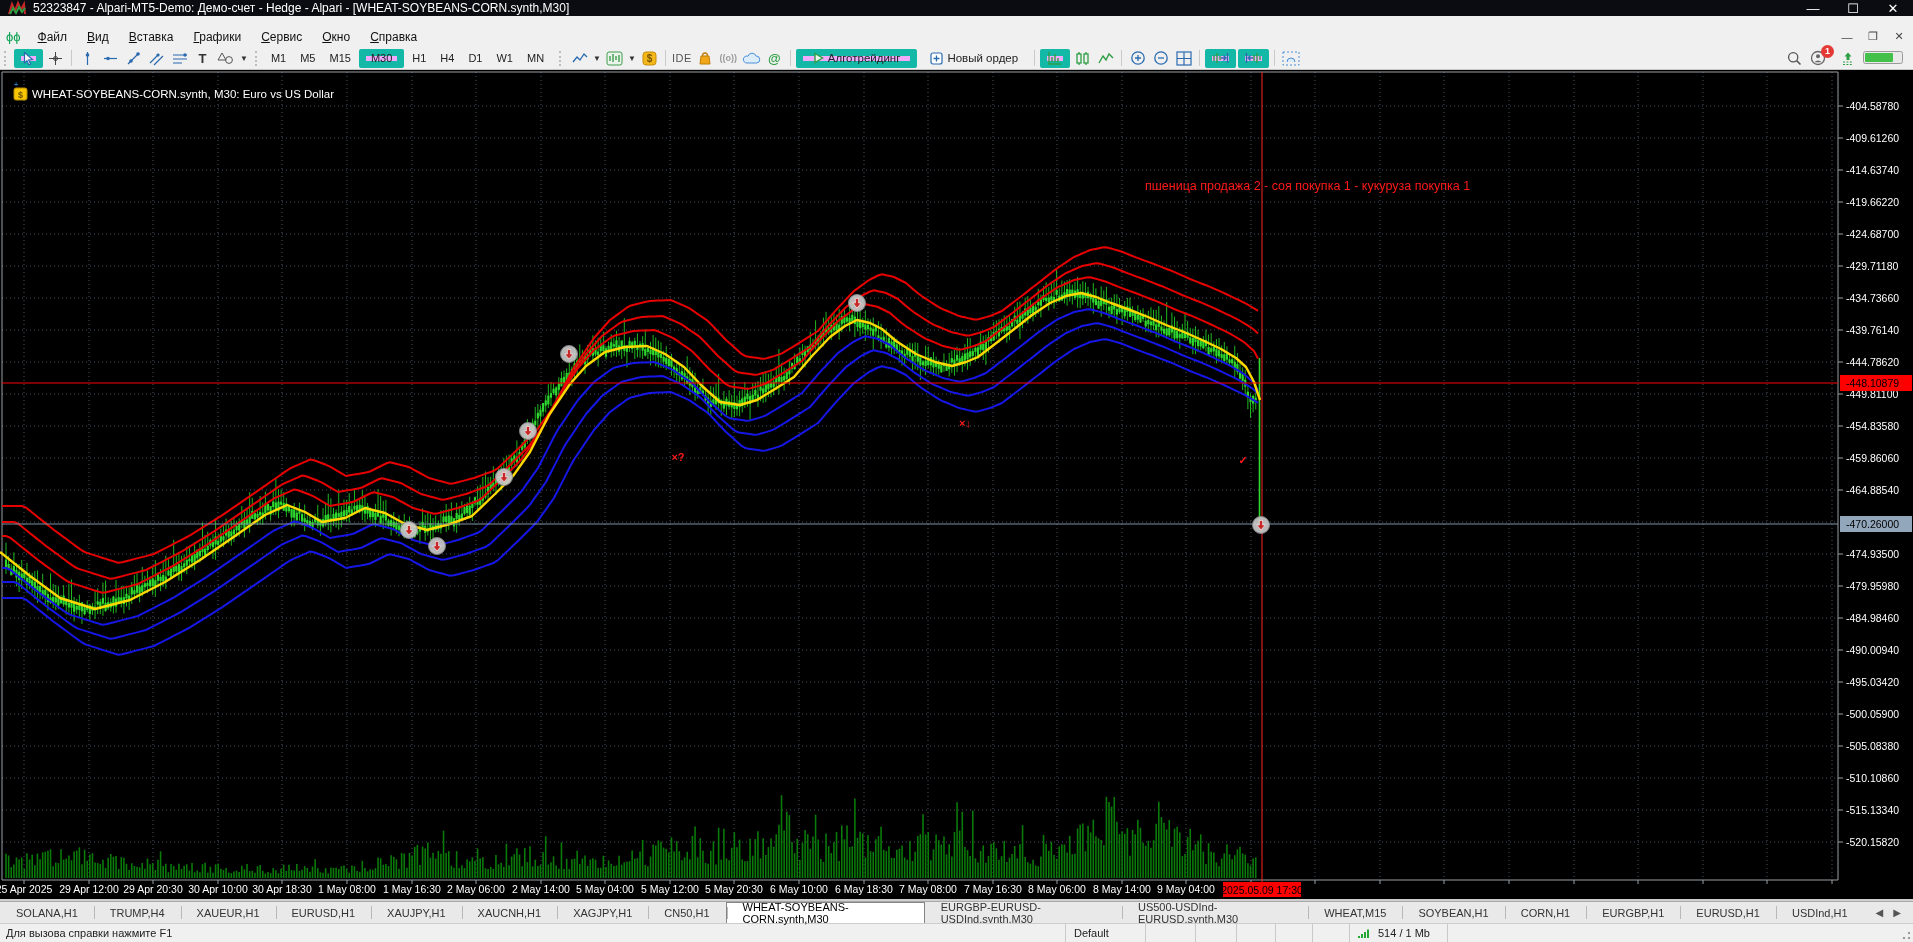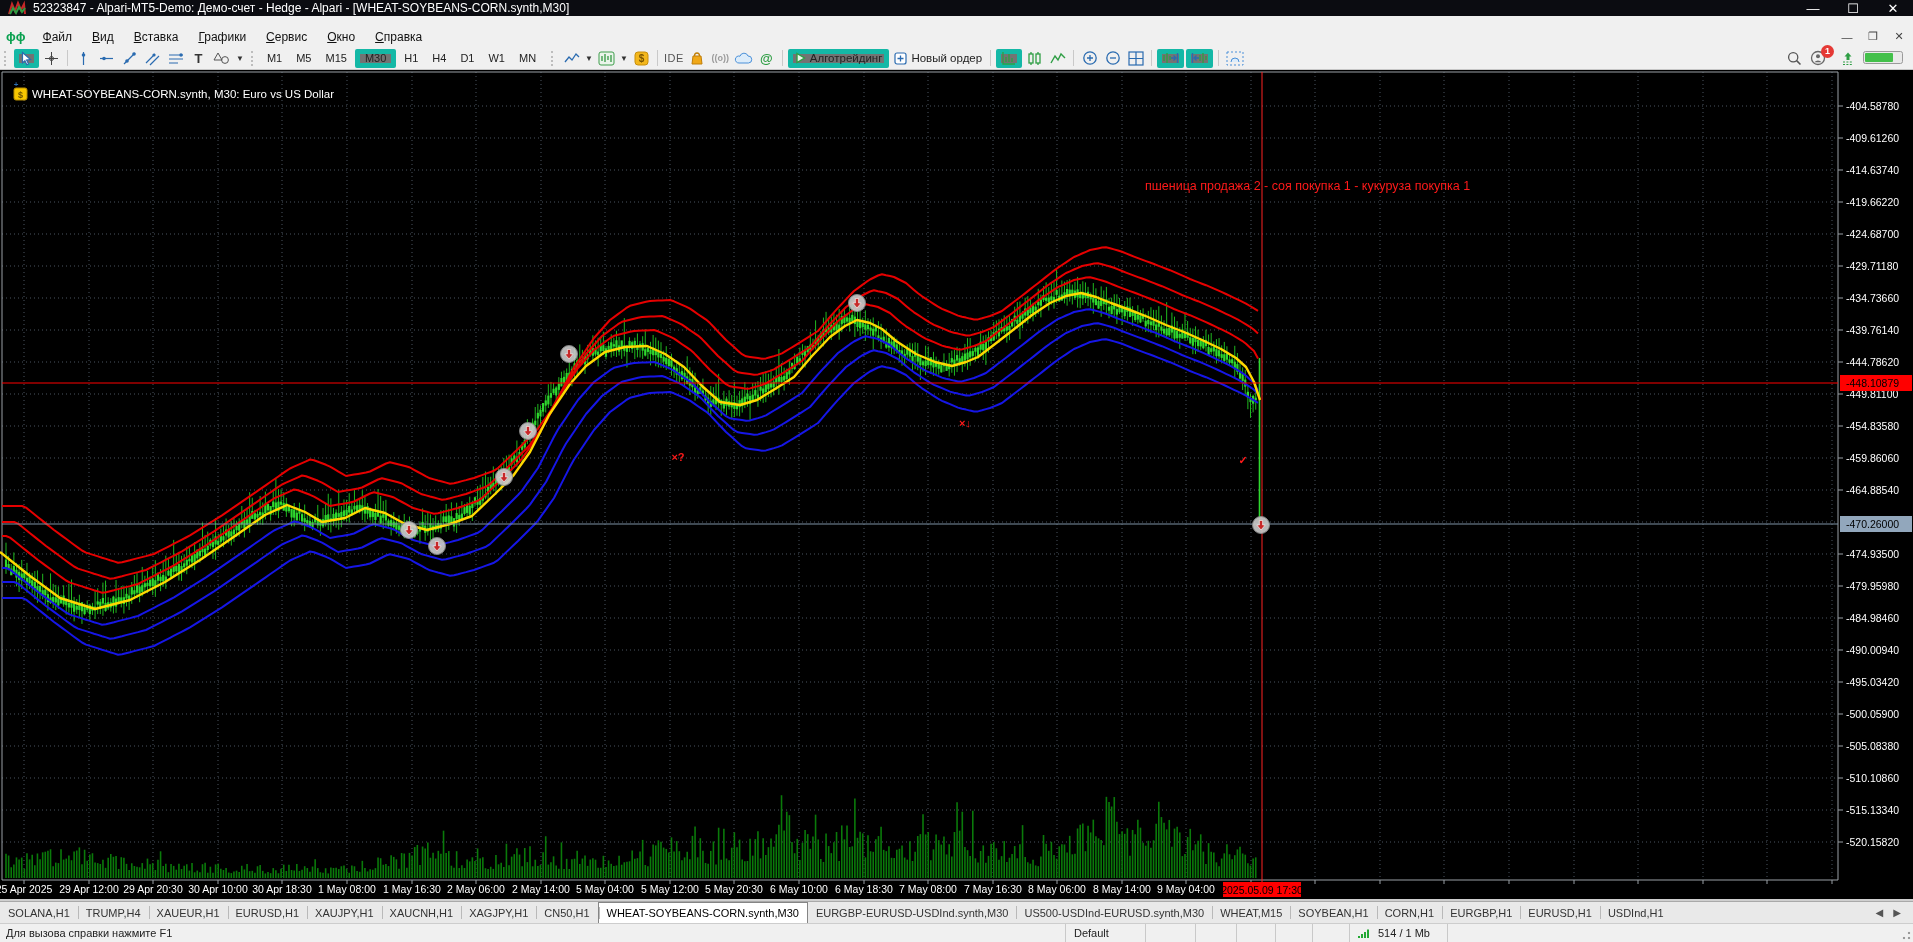--- a/index.html
+++ b/index.html
@@ -10,32 +10,32 @@
   .title-text{font-size:12px;margin-left:7px;flex:1;white-space:nowrap}
   .win-btn{width:40px;height:26px;display:flex;align-items:center;justify-content:center;color:#fff;font-size:13px}
 
   .menubar{position:absolute;top:26px;height:21px;left:0;right:0;background:#f0f0f0;display:flex;align-items:center;font-size:12px;color:#111}
   .menu-item{padding:2px 10px;cursor:default}
   .menu-spacer{flex:1}
   .child-btn{width:24px;height:16px;display:flex;align-items:center;justify-content:center;color:#444;font-size:11px;border-radius:2px;margin-right:2px}
 
   .toolbar{position:absolute;top:47px;height:23px;left:0;right:0;background:#f0f0f0;display:flex;align-items:center;font-size:11px;border-bottom:1px solid #c6c6c6;box-sizing:border-box;white-space:nowrap}
   .tbtn{height:19px;min-width:21px;display:flex;align-items:center;justify-content:center;border-radius:2px;margin:0 1px;border:1px solid transparent;box-sizing:border-box;color:#333}
-  .tbtn.active{background:#737373;border:5px solid #14b8a6}
-  .tbtn.labelled{padding:0 2px;gap:4px;font-size:11.5px;color:#222}
+  .tbtn.active{background:#f0abfc;border:7px solid #14b8a6}
+  .tbtn.labelled{padding:0 10px;gap:4px;font-size:11.5px;color:#222}
   .tf{padding:0 5px;font-size:11px;color:#222}
   .sep{width:1px;height:16px;background:#c9c9c9;margin:0 4px}
   .handle{width:3px;height:15px;border-left:2px dotted #bdbdbd;margin:0 4px}
   .badge{position:absolute;top:-5px;right:-7px;background:#e53935;color:#fff;border-radius:8px;font-size:9px;min-width:13px;height:13px;line-height:13px;text-align:center;font-weight:bold}
 
   .chart-region{position:absolute;top:70px;left:0;width:1913px;height:831px;background:#cfcfcf}
   #chart-svg{display:block}
 
   .tabbar{position:absolute;top:901px;left:0;right:0;height:22px;background:#e9e9e9;border-top:1px solid #a9a9a9;display:flex;align-items:stretch;font-size:11px;box-sizing:border-box}
-  .tab{display:flex;align-items:center;padding:0 8px;color:#333;position:relative}
+  .tab{display:flex;align-items:center;padding:0 16px;color:#333;position:relative}
   .tab + .tab::before{content:"";position:absolute;left:0;top:4px;bottom:4px;width:1px;background:#b9b9b9}
   .tab.active{background:#fff;border:1px solid #858585;border-bottom:none;color:#000;z-index:2}
   .tab.active + .tab::before{display:none}
   .tabnav{margin-left:auto;display:flex;align-items:center;gap:10px;padding:0 12px;color:#555;font-size:10px}
 
   .statusbar{position:absolute;top:923px;left:0;right:0;height:19px;background:#f0f0f0;border-top:1px solid #cdcdcd;display:flex;align-items:center;font-size:11px;color:#222;box-sizing:border-box}
   .scell{border-left:1px solid #c9c9c9;height:100%;display:flex;align-items:center;padding:0 8px;box-sizing:border-box}
   .help-cell{padding:0 6px;flex:1;border-left:none}
   .grip{position:absolute;right:1px;bottom:1px;width:14px;height:14px;background:
     radial-gradient(circle at 11px 11px,#9a9a9a 1.2px,transparent 1.6px),
@@ -55,21 +55,21 @@
         <polyline points="2,13 5,7 8,12 11,6 14,11 17,7" fill="none" stroke="#2e9e44" stroke-width="2"></polyline>
       </svg>
     </span>
     <span class="title-text">52323847 - Alpari-MT5-Demo: Демо-счет - Hedge - Alpari - [WHEAT-SOYBEANS-CORN.synth,M30]</span>
     <span class="win-btn">—</span>
     <span class="win-btn">☐</span>
     <span class="win-btn">✕</span>
   </div>
 
   <div class="menubar">
-    <span style="color:#0aa150;font-weight:bold;font-size:13px;padding:0 7px 0 6px">ϕϕ</span>
+    <span style="color:#0aa150;font-weight:normal;font-size:13px;padding:0 7px 0 6px">ϕϕ</span>
     <div style="display:flex">
         <div class="menu-item"><u>Ф</u>айл</div>
         <div class="menu-item"><u>В</u>ид</div>
         <div class="menu-item"><u>В</u>ставка</div>
         <div class="menu-item"><u>Г</u>рафики</div>
         <div class="menu-item"><u>С</u>ервис</div>
         <div class="menu-item"><u>О</u>кно</div>
         <div class="menu-item"><u>С</u>правка</div>
       </div>
     <span class="menu-spacer"></span>

